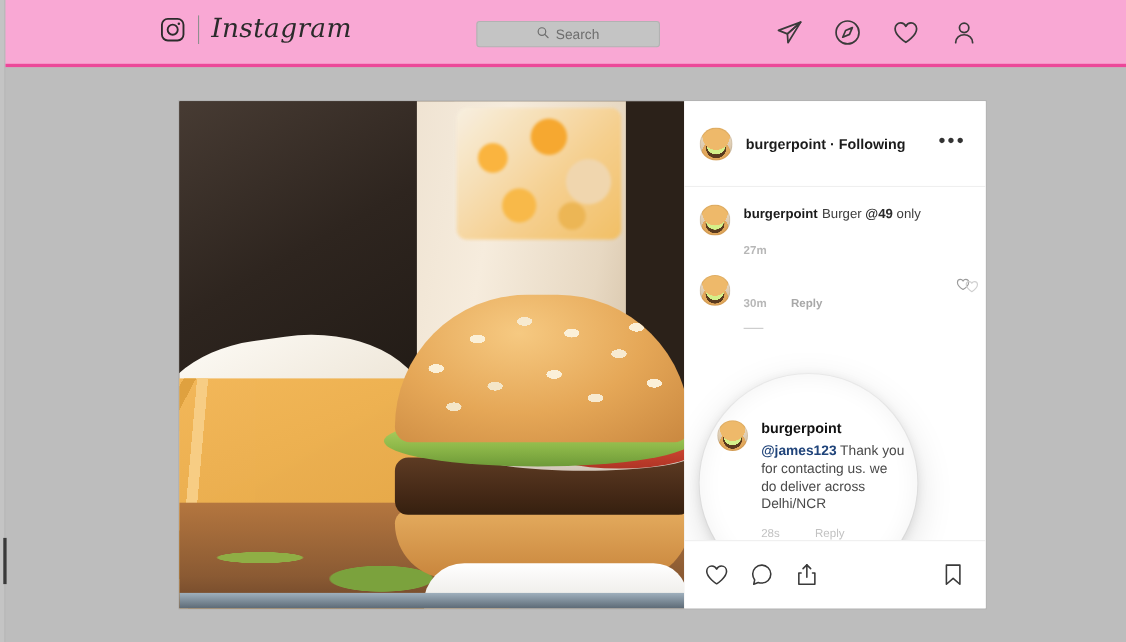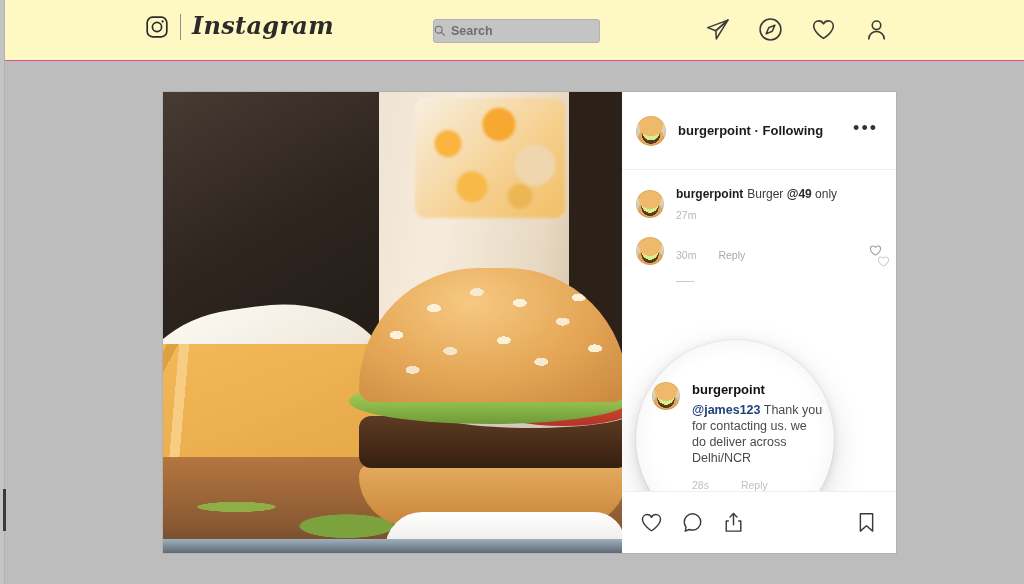--- a/index.html
+++ b/index.html
@@ -33,23 +33,22 @@
     left: 3px; top: 489px;
     width: 3px; height: 42px;
     background: #3a3a3a;
   }
 
   
   .topbar {
     position: absolute;
     left: 5px; top: 0;
     width: 1019px; height: 61px;
-    background: #fef9c3;
-    border-bottom: 1px solid #ec4899;
-    font-weight: bold;
+    background: #f9a8d4;
+    border-bottom: 3px solid #ec4899;
   }
 
   .brand {
     position: absolute;
     left: 140px; top: 14px;
     display: flex;
     align-items: center;
     gap: 11px;
   }
   .ig-camera { display: block; }
@@ -69,21 +68,21 @@
 
   .searchbox {
     position: absolute;
     left: 428px; top: 19px;
     width: 167px; height: 24px;
     background: #c4c4c4;
     border: 1px solid #b2b2b2;
     border-radius: 3px;
     display: flex;
     align-items: center;
-    justify-content: flex-start;
+    justify-content: center;
     gap: 6px;
   }
   .search-placeholder {
     font-size: 12.5px;
     color: #6e6e6e;
   }
 
   .nav-icons {
     position: absolute;
     right: 135px; top: 17px;
@@ -278,40 +277,40 @@
   .side-body {
     flex: 1;
     padding: 16px 14px 0 14px;
     position: relative;
     overflow: hidden;
   }
 
   .comment-row {
     display: flex;
     margin-bottom: 16px;
-    align-items: center;
   }
   .comment-main { margin-left: 12px; flex: 1; min-width: 0; }
   .comment-text {
     font-size: 12px;
     line-height: 16px;
     color: #3c3c3c;
   }
   .comment-user {
     font-weight: bold;
     color: #1b1b1b;
     margin-right: 4px;
   }
   .mention-strong { font-weight: bold; color: #2b2b2b; }
   .comment-meta {
-    margin-top: 7px;
+    margin-top: 20px;
     font-size: 10.5px;
     color: #b7b7b7;
     display: flex;
     gap: 22px;
+    font-weight: bold;
   }
   .meta-reply { color: #a8a8a8; }
   .heart-sm { flex: none; margin-left: 6px; margin-top: 2px; cursor: pointer; }
   .thread-dash {
     width: 18px; height: 1px;
     background: #c9c9c9;
     margin-top: 10px;
     margin-left: 40px;
   }
 

